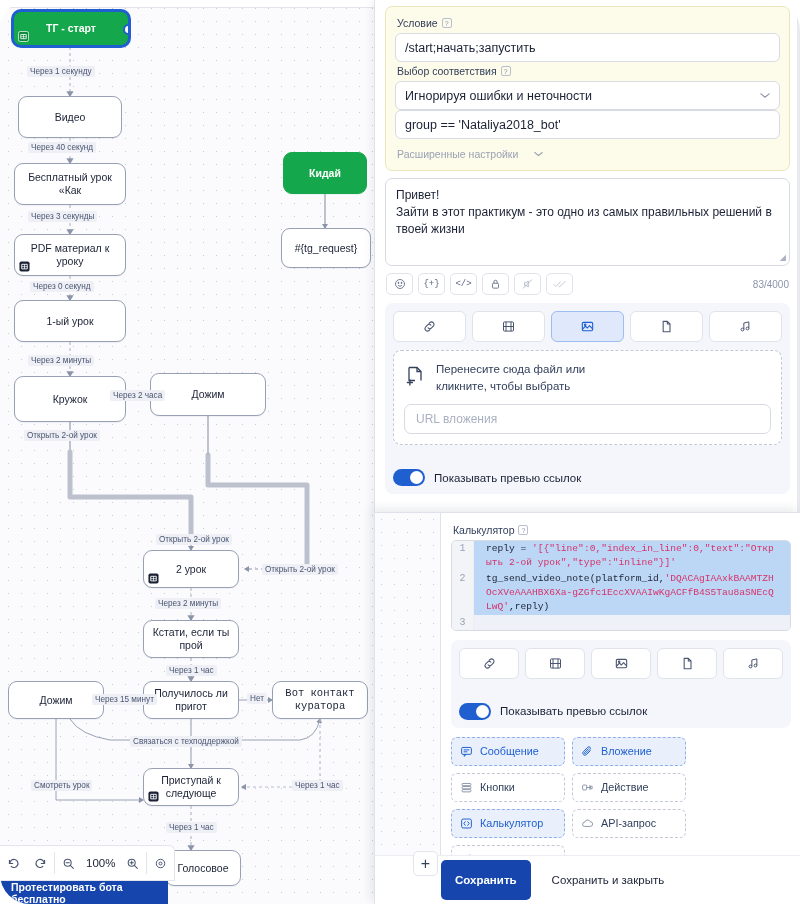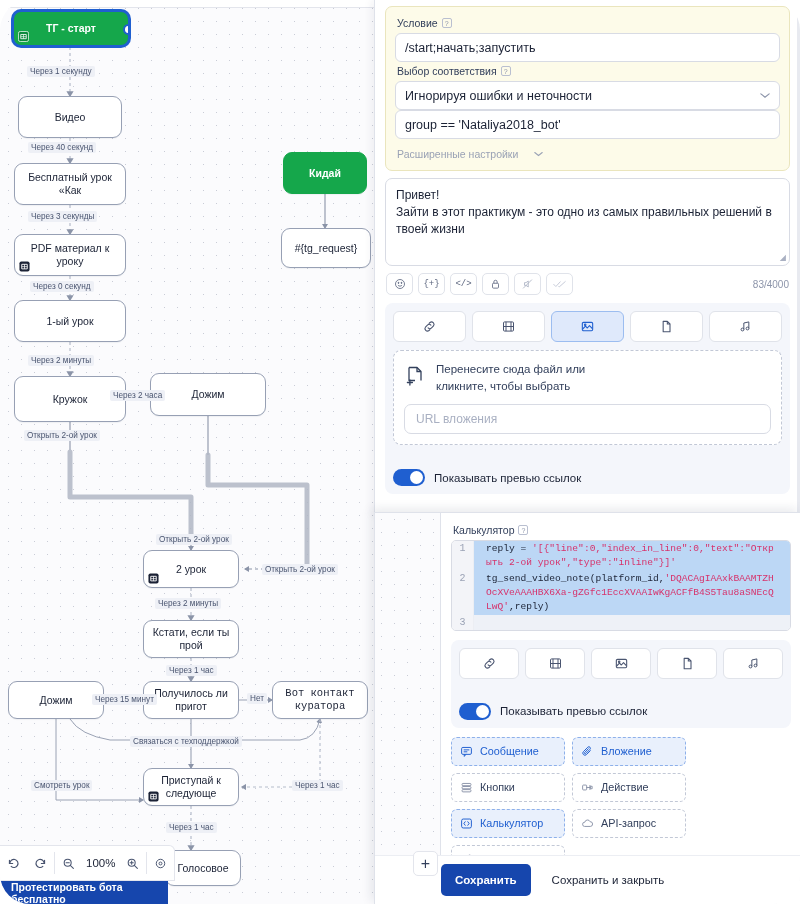--- a/index.html
+++ b/index.html
@@ -201,21 +201,21 @@
   }
   .chip.active { background: #e9f0fc; border-color: #8db0ea; color: #1f5fd0; }
   .chip .ci { color: #8d95aa; display:flex; }
   .chip.active .ci { color: #1f5fd0; }
   .p2-footer {
     position: absolute; left: 0; bottom: 0; width: 426px; height: 49px;
     background: #ffffff; border-top: 1px solid #eceef3;
     display: flex; align-items: center; gap: 9px; padding-left: 66px;
   }
   .btn-primary {
-    height: 32px; background: #1646ad; color: #fff; font-size: 11.5px; font-weight: 600;
+    height: 40px; background: #1646ad; color: #fff; font-size: 11.5px; font-weight: 600;
     border-radius: 5px; display: flex; align-items: center; padding: 0 14px;
   }
   .btn-ghost {
     height: 28px; background: #ffffff; color: #1b2235; font-size: 11.5px;
     border-radius: 5px; display: flex; align-items: center; padding: 0 11px;
     border: 1px solid transparent;
   }
   .scroll-edge {
     position:absolute; right:0; top:0; width:3px; height:100%; background:#e8eaf0;
   }

